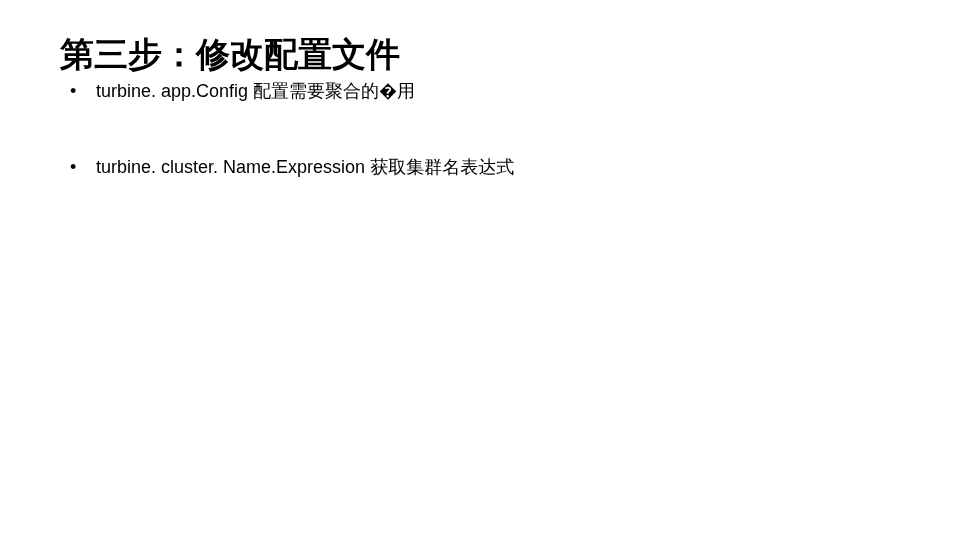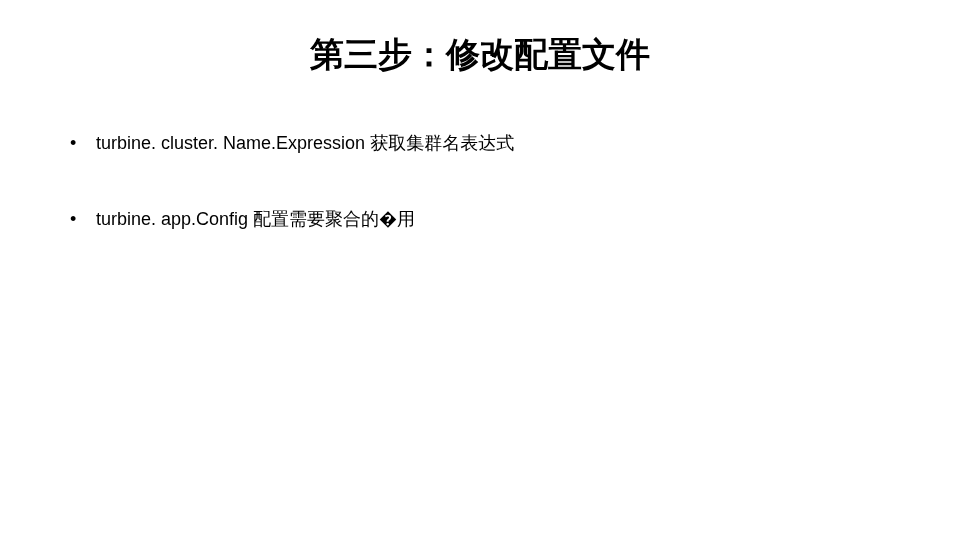--- a/index.html
+++ b/index.html
@@ -14,25 +14,24 @@
       font-family: "Microsoft YaHei", "SimSun", Arial, sans-serif;
       color: #000000;
       overflow: hidden;
     }
     .slide {
       width: 100%;
       height: 100%;
       padding: 20px 60px;
     }
     .title {
-      text-align: center;
+      text-align: left;
       font-size: 34px;
       font-weight: bold;
       margin-top: 12px;
-      margin-bottom: 52px;
     }
     .content {
       font-size: 18px;
     }
     ul {
       list-style: none;
     }
     li.bullet {
       margin-bottom: 48px;
       padding-left: 36px;
@@ -57,23 +56,23 @@
 </head>
 <body>
 
 <div class="slide">
   <h1 class="title">第三步：修改配置文件</h1>
 
   <div class="content">
     <ul>
 
       <li class="bullet">
-        <span>turbine. cluster. Name.Expression</span><span> 获取集群名表达式</span>
+        <span>turbine. app.Config</span><span class="repl"> 配置需要聚合的�用</span>
       </li>
 
       <li class="bullet">
-        <span>turbine. app.Config</span><span class="repl"> 配置需要聚合的�用</span>
+        <span>turbine. cluster. Name.Expression</span><span> 获取集群名表达式</span>
       </li>
 
 
     </ul>
   </div>
 </div>
 
 </body></html>

